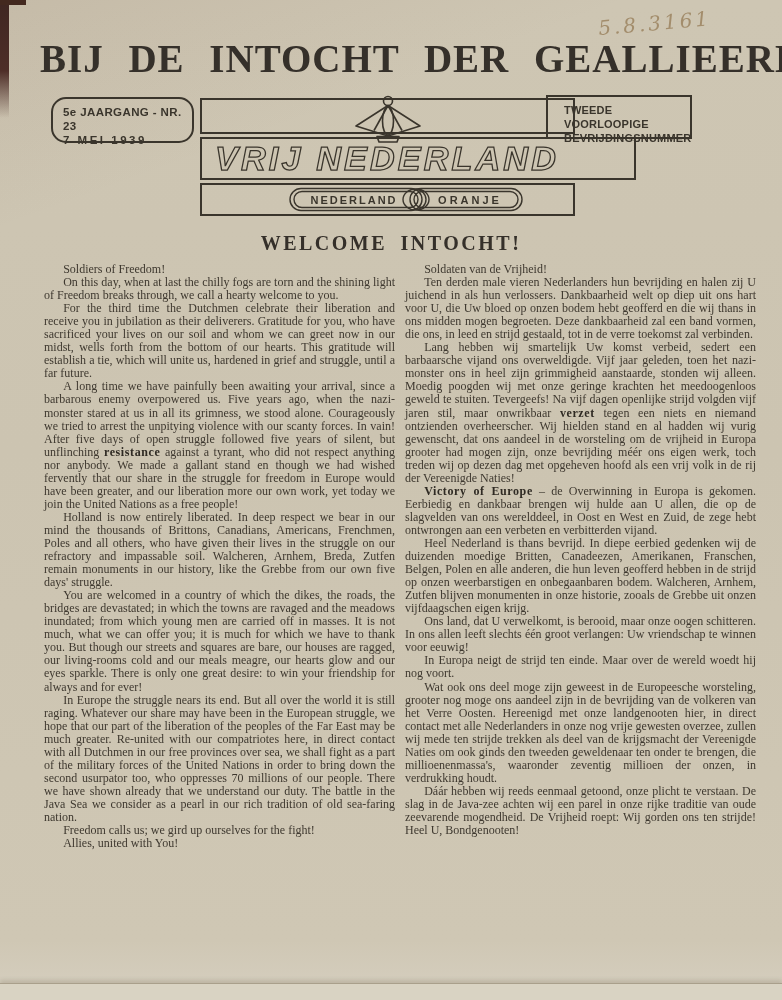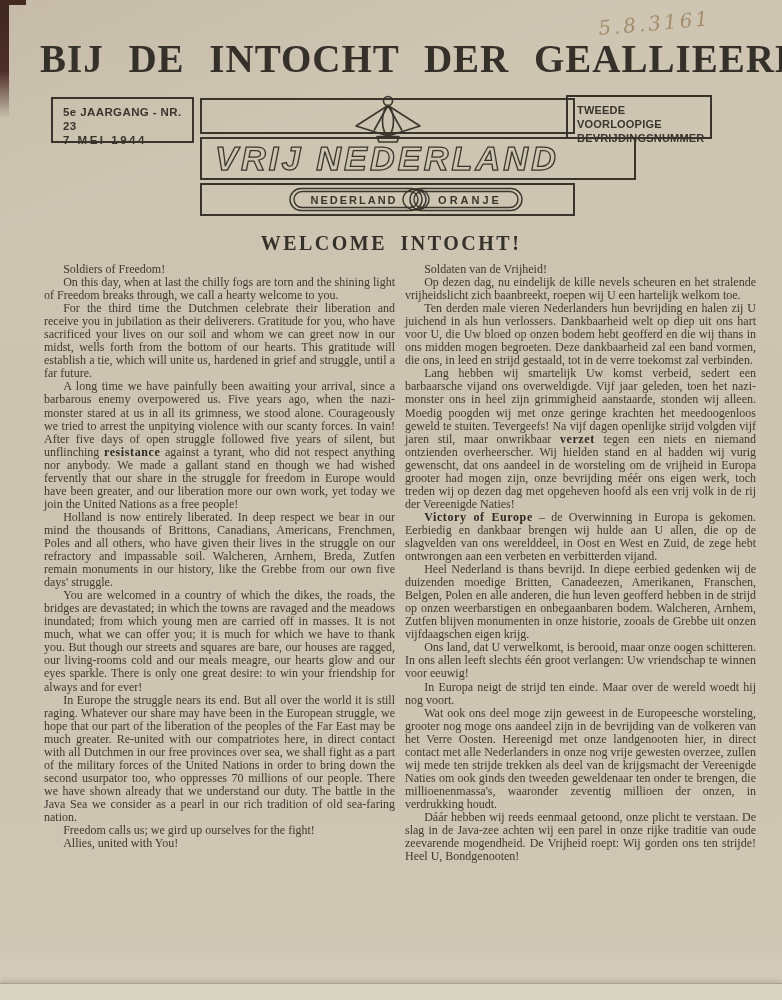--- a/index.html
+++ b/index.html
@@ -39,23 +39,23 @@
     text-align:center;
     font-size:39px;font-weight:bold;color:#35302a;
     letter-spacing:1px;word-spacing:14px;white-space:nowrap;
   }
   
   .mast-box{
     position:absolute;border:2px solid #3a352c;box-sizing:border-box;
     font-family:"Liberation Sans", sans-serif;font-weight:bold;color:#3a352c;
   }
   .issue-box{left:51px;top:97px;width:143px;height:46px;padding:6px 0 0 10px;
-    font-size:11.5px;line-height:14px;letter-spacing:0.4px;}
+    font-size:11.5px;line-height:14px;letter-spacing:0.4px;border-radius:15px;}
   .issue-box .l2{letter-spacing:2.5px;}
-  .edition-box{left:566px;top:95px;width:146px;height:44px;padding:6px 0 0 9px;
+  .edition-box{left:546px;top:95px;width:146px;height:44px;padding:6px 0 0 16px;
     font-size:11px;line-height:14px;letter-spacing:0.2px;}
   .crown-box{left:200px;top:98px;width:375px;height:36px;}
   .logo-box{left:200px;top:137px;width:436px;height:43px;}
   .chain-box{left:200px;top:183px;width:375px;height:33px;}
   .crown-box svg{position:absolute;left:50%;top:-8px;transform:translateX(-50%);}
   .logo-box svg,.chain-box svg{position:absolute;left:0;top:0;}
   .headline{
     position:absolute;left:40px;top:232px;width:702px;
     text-align:center;font-size:20px;font-weight:bold;color:#35302a;
     letter-spacing:2.5px;word-spacing:6px;
@@ -79,21 +79,21 @@
 
   <div class="edge-left"></div>
   <div class="edge-top"></div>
 
   <div class="handwriting">5.8.3161</div>
 
   <div class="main-title">BIJ DE INTOCHT DER GEALLIEERDEN</div>
 
   <div class="mast-box issue-box">
     <div>5e JAARGANG - NR. 23</div>
-    <div class="l2">7 MEI 1944</div>
+    <div class="l2">7 MEI 1939</div>
   </div>
 
   <div class="mast-box crown-box">
     <svg width="96" height="52" viewBox="0 0 96 52">
       <g fill="none" stroke="#3a352c" stroke-width="1.6" stroke-linejoin="round">
         <circle cx="48" cy="9" r="4.5"></circle>
         <path d="M48 13.5 L16 34 L48 44 L80 34 Z"></path>
         <path d="M48 13.5 L34 38.5"></path>
         <path d="M48 13.5 L62 38.5"></path>
         <ellipse cx="48" cy="29" rx="5.5" ry="14"></ellipse>
@@ -136,21 +136,20 @@
       <p class="body"><span>For the third time the Dutchmen celebrate their liberation and receive you in jubilation as their deliverers. Gratitude for you, who have sacrificed your lives on our soil and whom we can greet now in our midst, wells forth from the bottom of our hearts. This gratitude will establish a tie, which will unite us, hardened in grief and struggle, until a far future.</span></p>
       <p class="body"><span>A long time we have painfully been awaiting your arrival, since a barbarous enemy overpowered us. Five years ago, when the nazi-monster stared at us in all its grimness, we stood alone. Courageously we tried to arrest the unpitying violence with our scanty forces. In vain! After five days of open struggle followed five years of silent, but unflinching </span><b>resistance</b><span> against a tyrant, who did not respect anything nor anybody. We made a gallant stand en though we had wished fervently that our share in the struggle for freedom in Europe would have been greater, and our liberation more our own work, yet today we join the United Nations as a free people!</span></p>
       <p class="body"><span>Holland is now entirely liberated. In deep respect we bear in our mind the thousands of Brittons, Canadians, Americans, Frenchmen, Poles and all others, who have given their lives in the struggle on our refractory and impassable soil. Walcheren, Arnhem, Breda, Zutfen remain monuments in our history, like the Grebbe from our own five days' struggle.</span></p>
       <p class="body"><span>You are welcomed in a country of which the dikes, the roads, the bridges are devastated; in which the towns are ravaged and the meadows inundated; from which young men are carried off in masses. It is not much, what we can offer you; it is much for which we have to thank you. But though our streets and squares are bare, our houses are ragged, our living-rooms cold and our meals meagre, our hearts glow and our eyes sparkle. There is only one great desire: to win your friendship for always and for ever!</span></p>
       <p class="body"><span>In Europe the struggle nears its end. But all over the world it is still raging. Whatever our share may have been in the European struggle, we hope that our part of the liberation of the peoples of the Far East may be much greater. Re-united with our compatriotes here, in direct contact with all Dutchmen in our free provinces over sea, we shall fight as a part of the military forces of the United Nations in order to bring down the second usurpator too, who oppresses 70 millions of our people. There we have shown already that we understand our duty. The battle in the Java Sea we consider as a pearl in our rich tradition of old sea-faring nation.</span></p>
       <p class="salutation"><span>Freedom calls us; we gird up ourselves for the fight!</span></p>
       <p class="salutation"><span>Allies, united with You!</span></p>
     </div>
   <div class="col col-right" id="col-dutch">
       <p class="salutation"><span>Soldaten van de Vrijheid!</span></p>
-      <p class="body"><span>Op dezen dag, nu eindelijk de kille nevels scheuren en het stralende vrijheidslicht zich baanbreekt, roepen wij U een hartelijk welkom toe.</span></p>
       <p class="body"><span>Ten derden male vieren Nederlanders hun bevrijding en halen zij U juichend in als hun verlossers. Dankbaarheid welt op diep uit ons hart voor U, die Uw bloed op onzen bodem hebt geofferd en die wij thans in ons midden mogen begroeten. Deze dankbaarheid zal een band vormen, die ons, in leed en strijd gestaald, tot in de verre toekomst zal verbinden.</span></p>
       <p class="body"><span>Lang hebben wij smartelijk Uw komst verbeid, sedert een barbaarsche vijand ons overweldigde. Vijf jaar geleden, toen het nazi-monster ons in heel zijn grimmigheid aanstaarde, stonden wij alleen. Moedig poogden wij met onze geringe krachten het meedoogenloos geweld te stuiten. Tevergeefs! Na vijf dagen openlijke strijd volgden vijf jaren stil, maar onwrikbaar </span><b>verzet</b><span> tegen een niets en niemand ontzienden overheerscher. Wij hielden stand en al hadden wij vurig gewenscht, dat ons aandeel in de worsteling om de vrijheid in Europa grooter had mogen zijn, onze bevrijding méér ons eigen werk, toch treden wij op dezen dag met opgeheven hoofd als een vrij volk in de rij der Vereenigde Naties!</span></p>
       <p class="body"><b>Victory of Europe</b><span> – de Overwinning in Europa is gekomen. Eerbiedig en dankbaar brengen wij hulde aan U allen, die op de slagvelden van ons werelddeel, in Oost en West en Zuid, de zege hebt ontwrongen aan een verbeten en verbitterden vijand.</span></p>
       <p class="body"><span>Heel Nederland is thans bevrijd. In diepe eerbied gedenken wij de duizenden moedige Britten, Canadeezen, Amerikanen, Franschen, Belgen, Polen en alle anderen, die hun leven geofferd hebben in de strijd op onzen weerbarstigen en onbegaanbaren bodem. Walcheren, Arnhem, Zutfen blijven monumenten in onze historie, zooals de Grebbe uit onzen vijfdaagschen eigen krijg.</span></p>
       <p class="body"><span>Ons land, dat U verwelkomt, is berooid, maar onze oogen schitteren. In ons allen leeft slechts één groot verlangen: Uw vriendschap te winnen voor eeuwig!</span></p>
       <p class="body"><span>In Europa neigt de strijd ten einde. Maar over de wereld woedt hij nog voort.</span></p>
       <p class="body"><span>Wat ook ons deel moge zijn geweest in de Europeesche worsteling, grooter nog moge ons aandeel zijn in de bevrijding van de volkeren van het Verre Oosten. Hereenigd met onze landgenooten hier, in direct contact met alle Nederlanders in onze nog vrije gewesten overzee, zullen wij mede ten strijde trekken als deel van de krijgsmacht der Vereenigde Naties om ook ginds den tweeden geweldenaar ten onder te brengen, die millioenenmassa's, waaronder zeventig millioen der onzen, in verdrukking houdt.</span></p>
       <p class="body"><span>Dáár hebben wij reeds eenmaal getoond, onze plicht te verstaan. De slag in de Java-zee achten wij een parel in onze rijke traditie van oude zeevarende mogendheid. De Vrijheid roept: Wij gorden ons ten strijde! Heel U, Bondgenooten!</span></p>
     </div>
 

